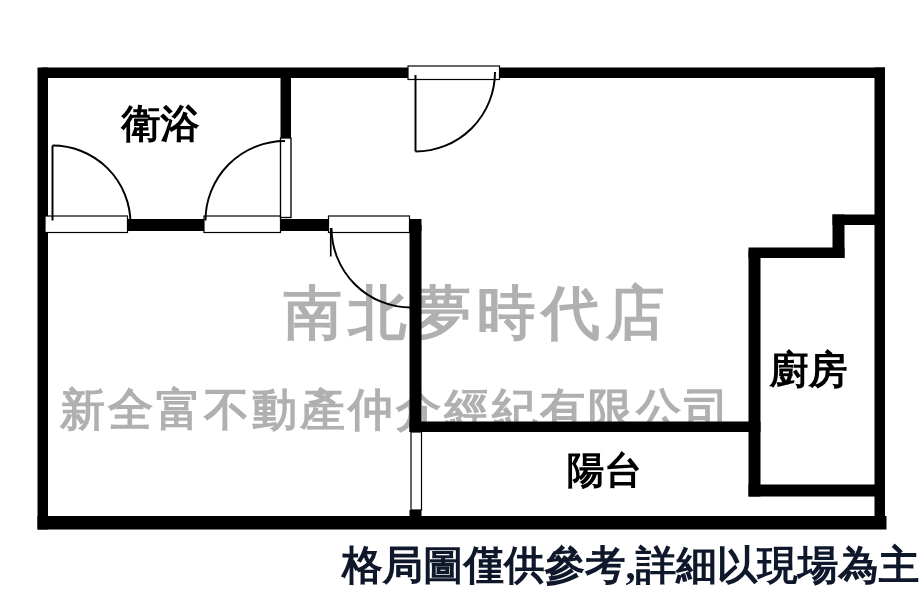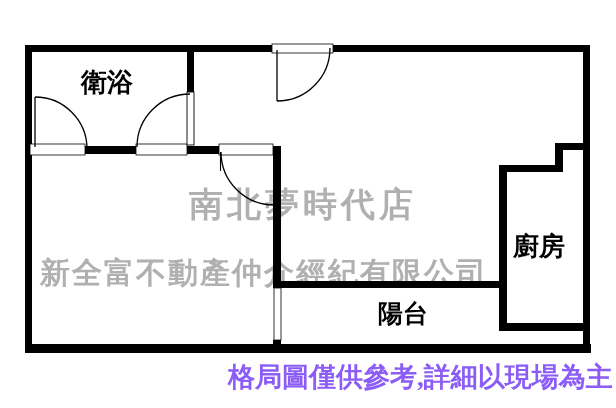--- a/index.html
+++ b/index.html
@@ -12,21 +12,21 @@
   }
   .plan-svg{position:absolute;left:0;top:0;z-index:2;}
   .watermark{
     position:absolute;
     z-index:1;
     color:#b0b0b0;
     font-weight:bold;
     white-space:nowrap;
     font-family:"Liberation Serif", serif;
   }
-  .wm-line1{left:189px;top:182px;font-size:34px;letter-spacing:4px;}
+  .wm-line1{left:189px;top:182px;font-size:39px;letter-spacing:4px;}
   .wm-line2{left:40px;top:253px;font-size:30px;letter-spacing:2px;}
   .room-label{
     position:absolute;
     z-index:3;
     color:#000000;
     font-weight:bold;
     white-space:nowrap;
     font-family:"Liberation Serif", serif;
   }
   .lbl-bathroom{left:81px;top:65px;font-size:26px;}
@@ -34,21 +34,21 @@
   .lbl-living{left:342px;top:200px;font-size:28px;}
   .lbl-dining{left:442px;top:151px;font-size:28px;}
   .lbl-kitchen{left:513px;top:229px;font-size:26px;}
   .lbl-balcony{left:378px;top:297px;font-size:25px;}
   .disclaimer{
     position:absolute;
     z-index:3;
     left:228px;top:359px;
     font-size:27px;
     font-weight:bold;
-    color:#8b5cf6;
+    color:#0f172a;
     white-space:nowrap;
     font-family:"Liberation Serif", serif;
   }
 </style>
 </head>
 <body>
 
 <div class="floorplan">
 
   <div class="watermark wm-line1">南北夢時代店</div>

